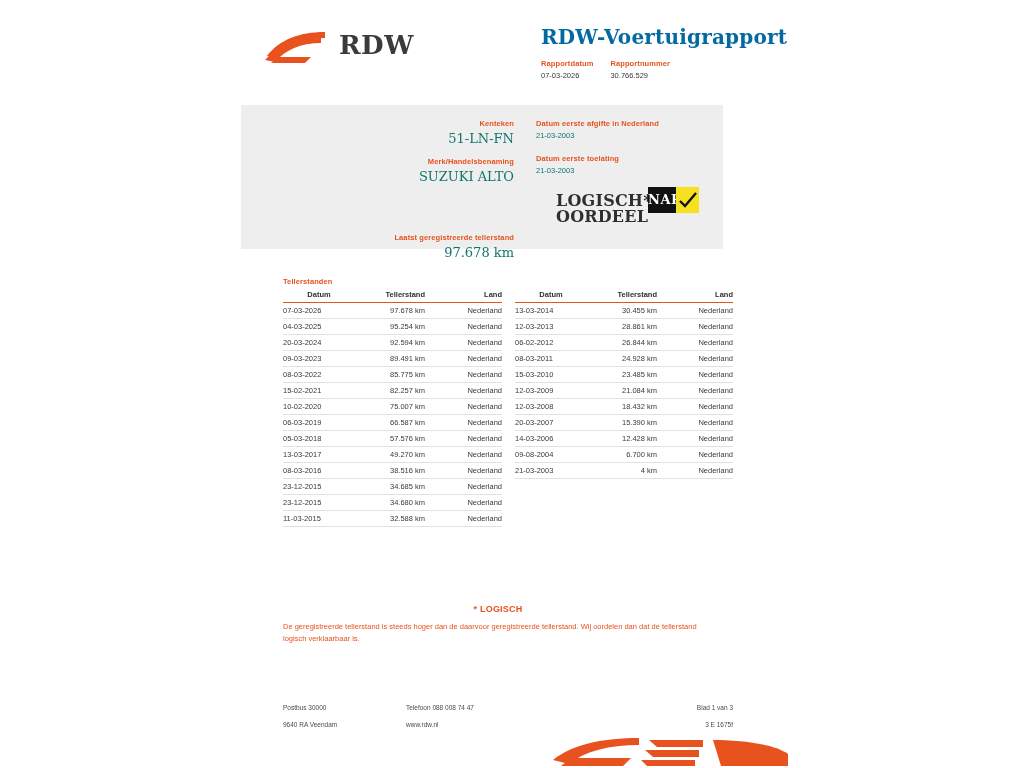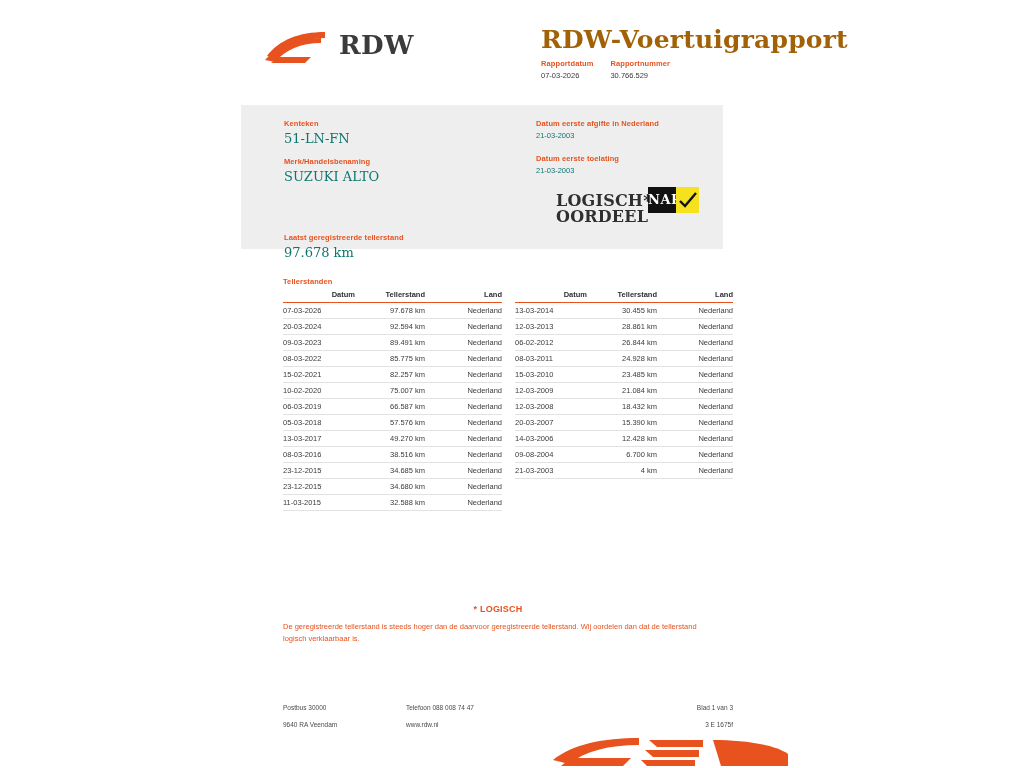--- a/index.html
+++ b/index.html
@@ -51,23 +51,23 @@
     font-weight: bold;
     font-size: 26px;
     letter-spacing: 0.5px;
     color: #3b3b3b;
   }
   .report-title {
     position: absolute;
     left: 541px;
     top: 25px;
     font-family: "DejaVu Serif", serif;
-    font-size: 25px;
-    font-weight: bold;
-    color: #a16207;
+    font-size: 20px;
+    font-weight: bold;
+    color: #0369a1;
     letter-spacing: 0.2px;
   }
   .report-meta {
     position: absolute;
     left: 541px;
     top: 58px;
     width: 320px;
   }
   .meta-col {
     display: inline-block;
@@ -90,21 +90,21 @@
 
   
   .panel {
     position: absolute;
     left: 241px;
     top: 105px;
     width: 482px;
     height: 144px;
     background: #eeeeee;
   }
-  .panel-left { position: absolute; left: 43px; top: 13px; width: 230px; }
+  .panel-left { position: absolute; left: 43px; top: 13px; width: 230px; text-align: right; }
   .panel-right { position: absolute; left: 295px; top: 13px; width: 190px; }
 
   .field-label {
     font-size: 7.5px;
     font-weight: bold;
     color: #e8521e;
     letter-spacing: 0.1px;
     line-height: 11px;
   }
   .field-value {
@@ -191,21 +191,21 @@
     color: #3a3a3a;
     position: absolute;
     top: 0;
   }
   table.col-a { left: 0; width: 219px; }
   table.col-b { left: 232px; width: 218px; }
   table.readings-table th {
     font-size: 7.5px;
     font-weight: bold;
     color: #2f2f2f;
-    text-align: right;
+    text-align: center;
     padding: 0 0 3px 0;
     border-bottom: 1px solid #e8521e;
     white-space: nowrap;
   }
   table.readings-table th.num { text-align: right; padding-right: 28px; }
   table.readings-table th.right { text-align: right; }
   table.readings-table td {
     padding: 3px 0 3px 0;
     border-bottom: 1px solid #e2e2e2;
     white-space: nowrap;
@@ -338,20 +338,25 @@
             <th class="right">Land</th>
           </tr>
         </thead>
         <tbody id="tbody-left">
             <tr>
               <td class="date">07-03-2026</td>
               <td class="num">97.678 km</td>
               <td class="land">Nederland</td>
             </tr>
             <tr>
+              <td class="date">04-03-2025</td>
+              <td class="num">95.254 km</td>
+              <td class="land">Nederland</td>
+            </tr>
+            <tr>
               <td class="date">20-03-2024</td>
               <td class="num">92.594 km</td>
               <td class="land">Nederland</td>
             </tr>
             <tr>
               <td class="date">09-03-2023</td>
               <td class="num">89.491 km</td>
               <td class="land">Nederland</td>
             </tr>
             <tr>

